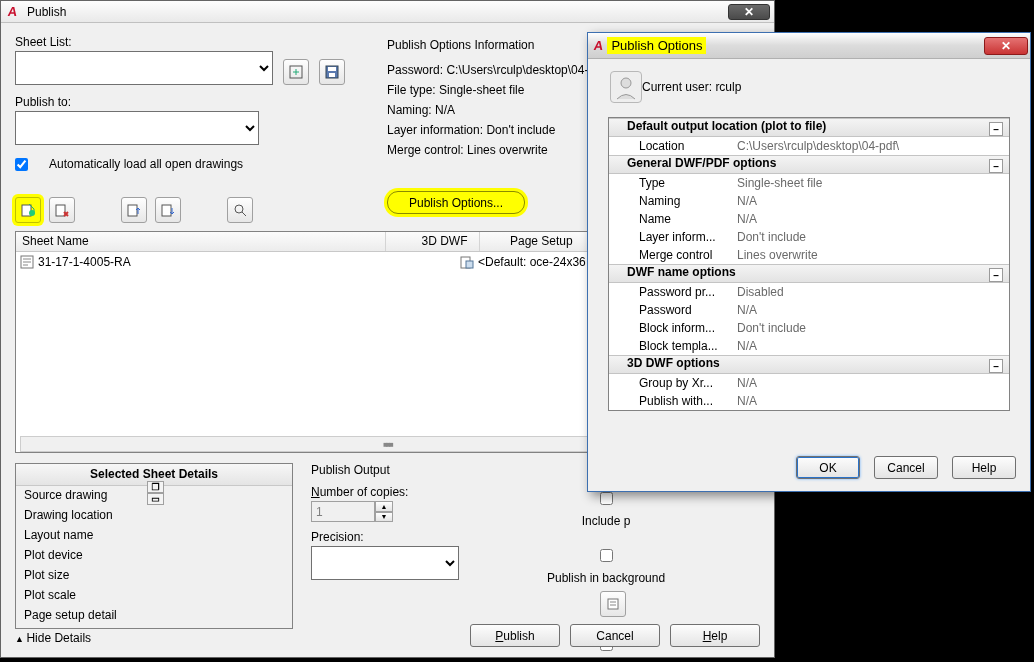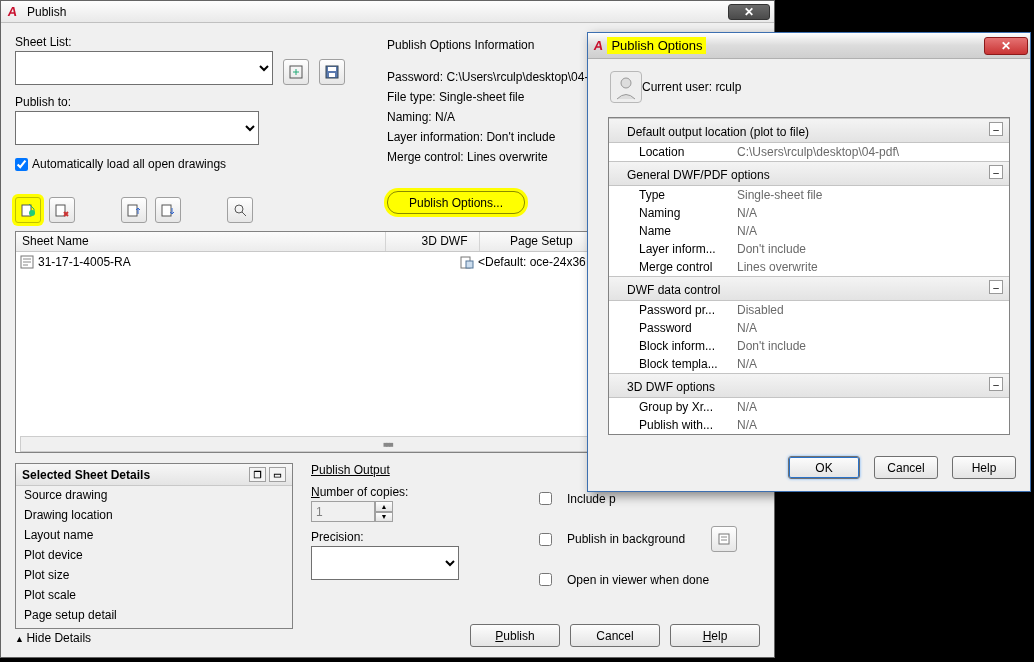--- a/index.html
+++ b/index.html
@@ -14,25 +14,25 @@
 .dialog-body { padding: 12px 14px 8px 14px; position: relative; height: calc(100% - 22px); }
 
 .lbl { display:block; margin-bottom:2px; }
 .underline { text-decoration: underline; }
 select.drop { height: 21px; border:1px solid #707070; background:#fff; padding:16px 4px; }
 .sheet-list-row { display:flex; align-items:flex-end; gap:10px; }
 .sheet-list-row select { width: 258px; }
 .icon-btn { width:26px; height:26px; border:1px solid #a0a0a0; background:linear-gradient(#fefefe,#e6e6e6); border-radius:3px; display:inline-flex;align-items:center;justify-content:center;cursor:pointer;}
 .publish-to-row { margin-top:10px; }
 .publish-to-row select { width: 244px; }
-.chk-row { margin-top:12px; display:flex; align-items:center; gap:4px; }
+.chk-row { margin-top:12px; display:flex; align-items:center; gap:21px; }
 .chk-row input { margin:0; }
 
 .info-block { position:absolute; left:386px; top:12px; width:370px; line-height:20px; }
-.info-block .hdr { margin-bottom:12px; }
+.info-block .hdr { margin-bottom:5px; }
 .info-block .kv { color:#000; }
 
 .pub-options-btn { position:absolute; left:386px; top:168px; width:138px; height:23px; border:1px solid #8b8b00; background:#ffff00; border-radius:11px; cursor:pointer; display:flex;align-items:center;justify-content:center; box-shadow: 0 0 0 3px #ffff00; }
 
 .toolbar-row { position:absolute; left:14px; top:174px; display:flex; gap:8px; align-items:center; }
 .toolbar-row .spacer { width: 30px; }
 .hl-icon { box-shadow: 0 0 0 3px #ffff00; background:#ffff00 !important; border-color:#c0c000 !important;}
 
 .sheet-table { position:absolute; left:14px; top:208px; right:14px; height:222px; border:1px solid #828282; background:#fff; }
 .sheet-table-header { height:20px; background:linear-gradient(#fcfcfc,#ececec); border-bottom:1px solid #c8c8c8; display:flex;gap:24px; }
@@ -41,54 +41,54 @@
 .col-3d { width:70px;text-align:center; }
 .col-page { flex:1; }
 .sheet-row { display:flex; height:20px; align-items:center; }
 .sheet-row .cell-sheet { width:370px; padding-left:4px; display:flex;align-items:center;gap:4px;}
 .sheet-row .cell-3d { width:70px; }
 .sheet-row .cell-page { flex:1; display:flex;align-items:center;gap:4px; padding-left:4px;}
 .scroll-hint { position:absolute; bottom:0; left:4px; right:4px; height:16px; background:#f0f0f0; border:1px solid #cdcdcd; display:flex;align-items:center;justify-content:center;color:#888;font-size:10px;}
 .scroll-hint::before { content:"■■■"; letter-spacing:-2px; color:#888; font-size:8px; }
 
 .details-panel { position:absolute; left:14px; top:440px; width:278px; height:166px; border:1px solid #828282; background:#f0f0f0; }
-.details-panel .panel-hdr { height:22px; background:linear-gradient(#f7f7f7,#e4e4e4); border-bottom:1px solid #c8c8c8; padding:3px 6px; font-weight:bold; display:flex;align-items:center; }
+.details-panel .panel-hdr { height:22px; background:linear-gradient(#f7f7f7,#e4e4e4); border-bottom:1px solid #c8c8c8; padding:3px 6px; font-weight:bold; display:flex;align-items:center;flex-direction:column; }
 .details-panel .panel-hdr .sp { flex:1; }
 .details-panel .panel-hdr .mini { width:17px;height:15px;border:1px solid #a0a0a0;background:#f4f4f4;margin-left:3px;display:inline-flex;align-items:center;justify-content:center;font-size:9px;}
 .details-panel .row { padding:2px 8px; height:20px; }
 
 .output-block { position:absolute; left:310px; top:440px; width:450px; }
-.output-block .hdr { margin-bottom:6px;text-decoration:underline; }
+.output-block .hdr { margin-bottom:6px; }
 .output-block label { display:block; margin-top:8px; }
 .num-copies { display:flex; gap:0; margin-top:2px; }
 .num-copies input { width:64px; height:21px; border:1px solid #a0a0a0; background:#f0f0f0; padding:0 4px; color:#808080;}
 .spin { width:18px; display:flex;flex-direction:column;}
 .spin button { flex:1; border:1px solid #a0a0a0; background:linear-gradient(#fefefe,#e4e4e4); font-size:7px;line-height:1;padding:0;cursor:pointer;}
 .output-block select { width:148px; height:21px; margin-top:2px;}
 .pub-chks { position:absolute; left:534px; top:466px; display:flex;flex-direction:column; gap:18px;}
-.pub-chks .row { display:flex;align-items:center;gap:12px;}
+.pub-chks .row { display:flex;align-items:center;gap:6px;flex-direction:column;}
 .mini-btn { width:26px;height:26px;border:1px solid #a0a0a0;background:linear-gradient(#fefefe,#e6e6e6);border-radius:3px;margin-left:14px;display:inline-flex;align-items:center;justify-content:center;cursor:pointer;}
 
 .hide-details { position:absolute; left:14px; bottom:12px; cursor:pointer; }
 .hide-details::before { content:"▲ "; font-size:9px;}
 
 .bottom-btns { position:absolute; right:14px; bottom:10px; display:flex; gap:10px; }
 .btn { width:90px; height:23px; border:1px solid #707070; background:linear-gradient(#fdfdfd,#e4e4e4); border-radius:3px; cursor:pointer; display:flex;align-items:center;justify-content:center;}
 
 
 .options-dialog { position:absolute; left:587px; top:32px; width:444px; height:460px; background:#f0f0f0; border:1px solid #3c6fb0; box-shadow: 4px 4px 10px rgba(0,0,0,.45); }
 .options-titlebar { height:26px; background:linear-gradient(#fefefe,#dcdcdc,#cfcfcf); display:flex;align-items:center; padding:0 0 0 6px; border-bottom:1px solid #b0b0b0;}
 .options-titlebar .hl-title { background:#ffff00; padding:1px 4px; margin-left:4px; font-size:13px;}
 .options-titlebar .sp { flex:1; }
 .options-titlebar .x { width:44px; height:18px; margin-right:2px; background:linear-gradient(#e57373,#c93434); border:1px solid #8b1a1a; border-radius:3px; color:#fff; display:flex;align-items:center;justify-content:center;cursor:pointer;font-weight:bold;}
 .options-body { padding:8px 10px 10px 10px; }
 .user-row { display:flex;align-items:center;margin:4px 0 14px 12px;}
 .avatar { width:32px;height:32px;border:1px solid #b8b8b8;border-radius:4px;background:#eee;display:flex;align-items:center;justify-content:center;}
 .prop-grid { border:1px solid #828282; background:#fff; margin:0 10px; }
-.prop-cat { background:linear-gradient(#f4f4f4,#e3e3e3); border-top:1px solid #c4c4c4; border-bottom:1px solid #c4c4c4; padding:6px 6px 3px 18px; font-weight:normal; position:relative;}
+.prop-cat { background:linear-gradient(#f4f4f4,#e3e3e3); border-top:1px solid #c4c4c4; border-bottom:1px solid #c4c4c4; padding:0 6px 3px 18px; font-weight:bold; position:relative;}
 .prop-cat .collapse { position:absolute; right:6px; top:3px; width:14px;height:14px;border:1px solid #9a9a9a;background:#fff;display:flex;align-items:center;justify-content:center;font-size:10px;cursor:pointer;}
 .prop-row { display:flex; padding:2px 0 2px 30px; }
 .prop-row .k { width:94px; color:#000; white-space:nowrap; overflow:hidden; text-overflow:ellipsis;}
 .prop-row .v { flex:1; color:#6a6a6a; padding-left:4px;}
 .options-btns { position:absolute; right:14px; bottom:12px; display:flex; gap:14px;}
 .btn-default { box-shadow: 0 0 0 1px #2a72c8 inset, 0 0 3px #6fb2ff; }
 
 .autocad-A { font-weight:bold; color:#c8102e; font-size:13px; font-family: Arial; display:inline-block; transform: skewX(-8deg);}
 svg { display:block; }
 </style>
@@ -326,21 +326,21 @@
         </div>
       <div class="prop-row">
           <span class="k">Layer inform...</span>
           <span class="v">Don't include</span>
         </div>
       <div class="prop-row">
           <span class="k">Merge control</span>
           <span class="v">Lines overwrite</span>
         </div>
 
-      <div class="prop-cat"><span>DWF data control</span><span class="collapse">–</span></div>
+      <div class="prop-cat"><span>DWF name options</span><span class="collapse">–</span></div>
       <div class="prop-row">
           <span class="k">Password pr...</span>
           <span class="v">Disabled</span>
         </div>
       <div class="prop-row">
           <span class="k">Password</span>
           <span class="v">N/A</span>
         </div>
       <div class="prop-row">
           <span class="k">Block inform...</span>
@@ -356,18 +356,18 @@
           <span class="k">Group by Xr...</span>
           <span class="v">N/A</span>
         </div>
       <div class="prop-row">
           <span class="k">Publish with...</span>
           <span class="v">N/A</span>
         </div>
     </div>
 
     <div class="options-btns">
-      <div class="btn btn-default" style="width:72px">OK</div>
+      <div class="btn btn-default" style="width:64px">OK</div>
       <div class="btn" style="width:64px">Cancel</div>
       <div class="btn" style="width:64px">Help</div>
     </div>
   </div>
 </div>
 
 </body></html>

